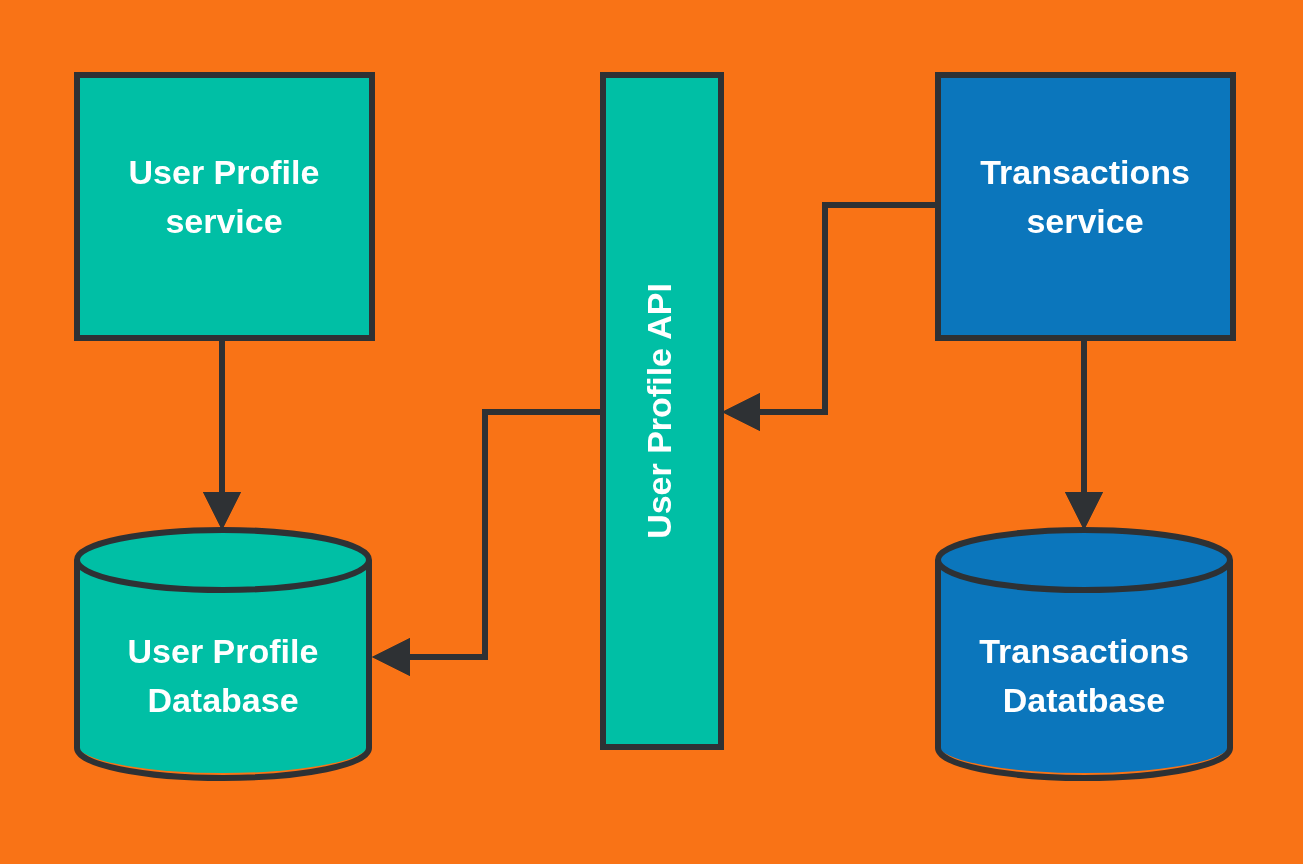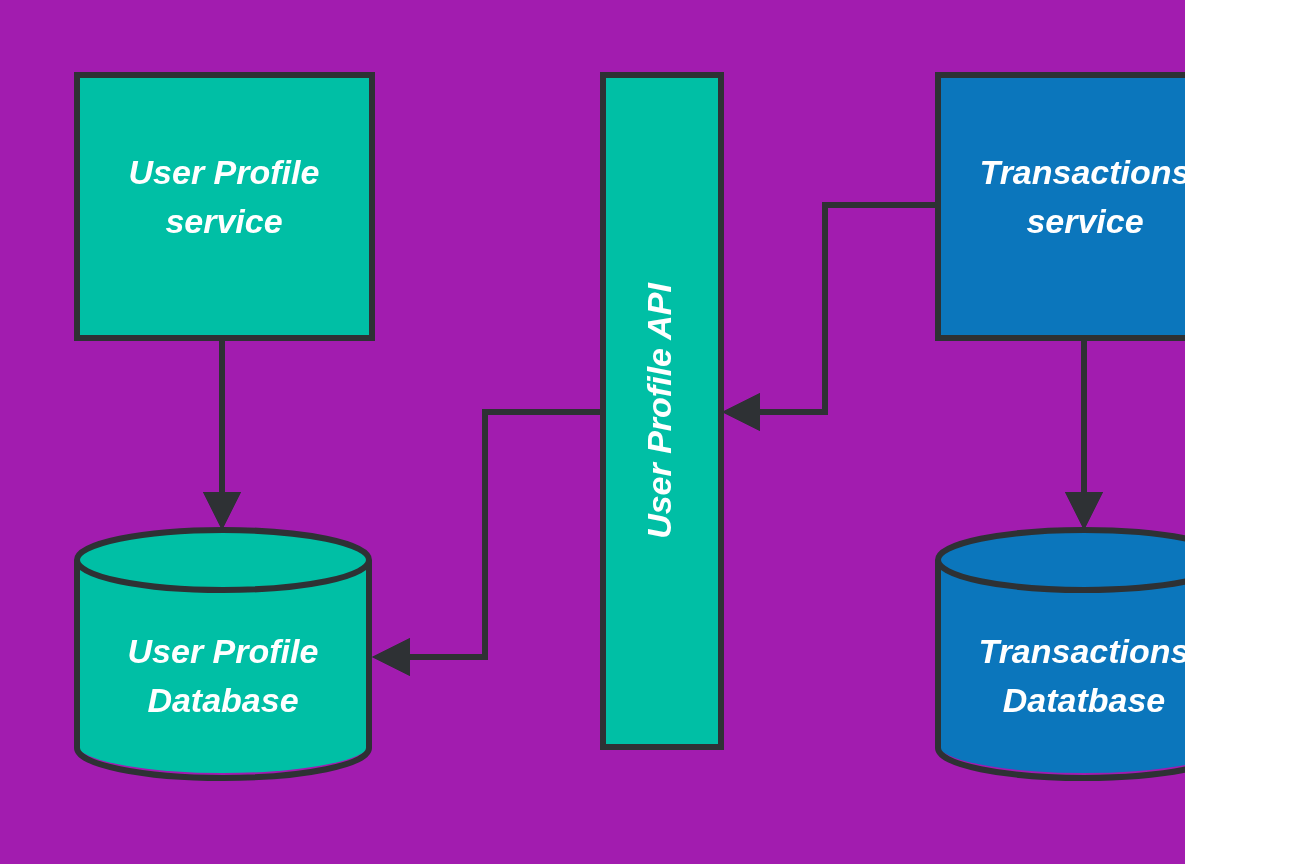--- a/index.html
+++ b/index.html
@@ -6,25 +6,24 @@
   html, body {
     margin: 0;
     padding: 0;
     background: #ffffff;
   }
   body {
     font-family: "Liberation Sans", sans-serif;
   }
   #diagram-canvas {
     position: relative;
-    width: 1185px;
+    width: 1303px;
     height: 864px;
-    background: #a21caf;
+    background: #f97316;
     overflow: hidden;
-    font-style: italic;
   }
   #diagram-svg {
     position: absolute;
     top: 0;
     left: 0;
     width: 1307px;
     height: 864px;
   }
   .node-label {
     font-family: "Liberation Sans", sans-serif;

